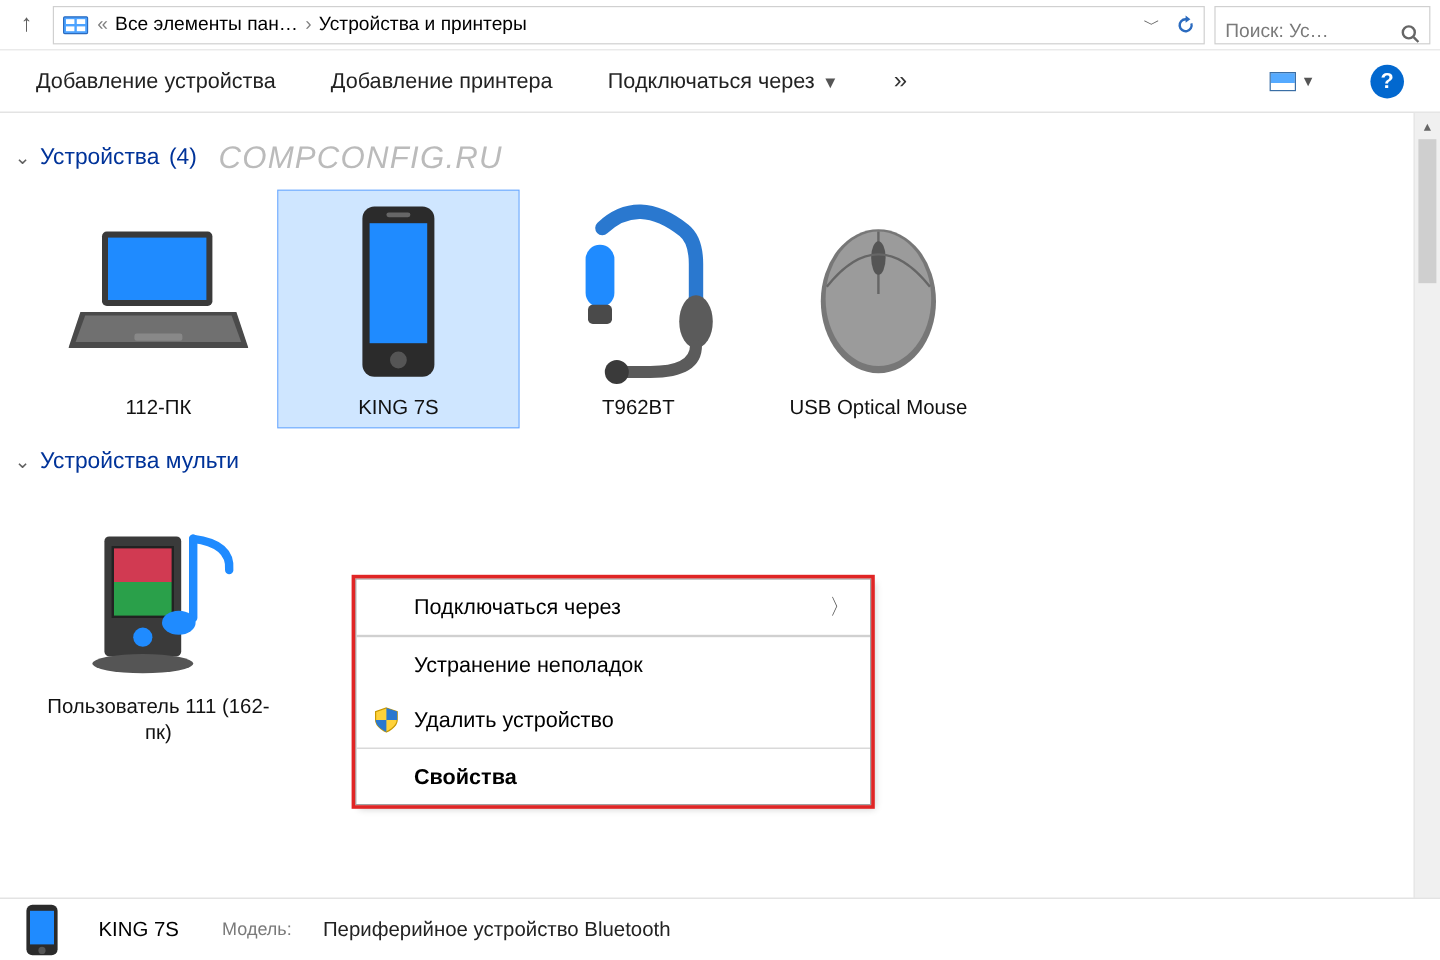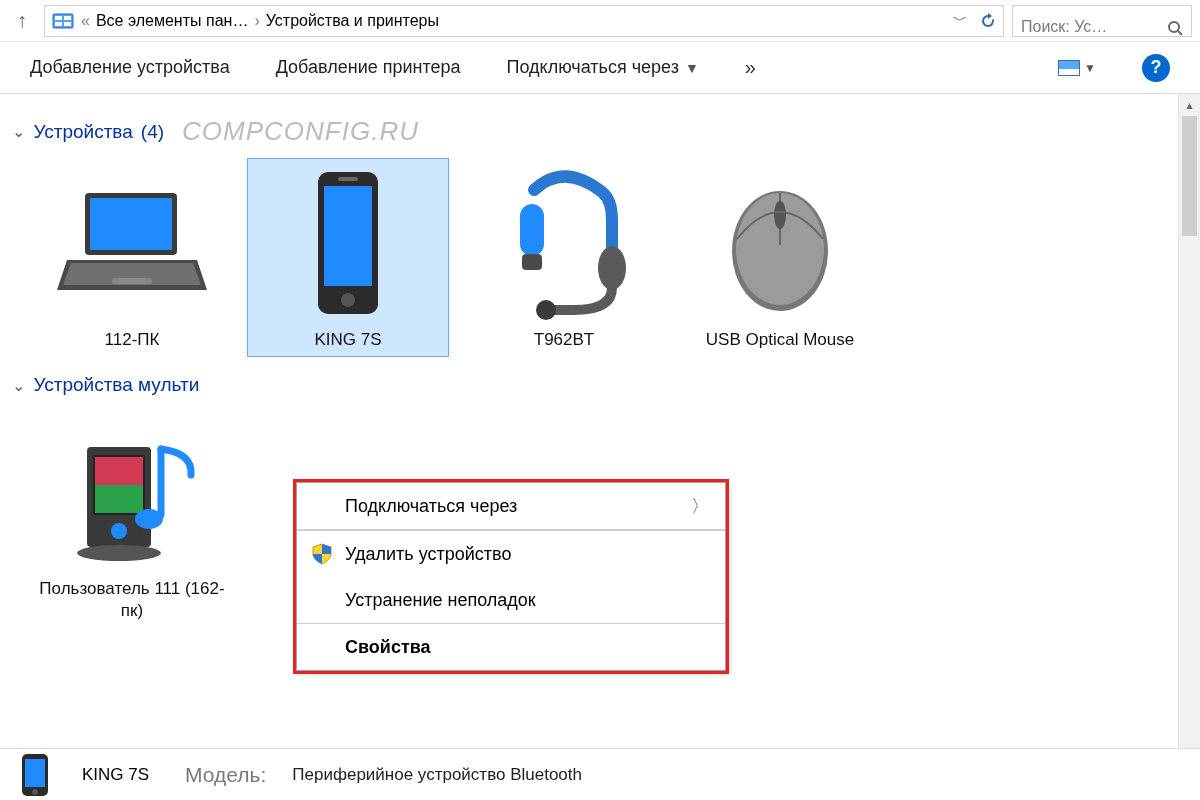--- a/index.html
+++ b/index.html
@@ -45,21 +45,21 @@
     .thumb-icon { width:22px; height:16px; border:1px solid #3a6ea5; background:linear-gradient(#55aaff 60%,#fff 60%); }
     
     .content { position:relative; padding: 12px 12px 0 12px; height: calc(100% - 42px - 52px - 52px); overflow:hidden; }
     .scrollbar { position:absolute; right:0; top:94px; width:22px; bottom:52px; background:#f0f0f0; border-left:1px solid #e5e5e5; }
     .scrollbar .up, .scrollbar .down { height:22px; display:flex; align-items:center; justify-content:center; color:#666; font-size:12px; }
     .scrollbar .thumb { position:absolute; left:3px; right:3px; top:22px; height:120px; background:#cfcfcf; }
     .group-header { display:flex; align-items:center; gap:8px; color:#003399; font-size:19px; margin:10px 0 12px 0; }
     .group-header .chev { color:#606060; font-size:16px; }
     .group-header .count { color:#003399; }
     .watermark { font-size:26px; color:#bbb; letter-spacing:1px; font-weight:300; }
-    .devices-row { display:flex; gap:16px; padding-left:20px; }
+    .devices-row { display:flex; gap:0; padding-left:20px; }
     .device { width:200px; display:flex; flex-direction:column; align-items:center; text-align:center; padding:6px; }
     .device.selected { outline:1px solid #6aa9ff; background:#cfe6ff; }
     .device .icon-box { width:160px; height:160px; display:flex; align-items:center; justify-content:center; }
     .device .label { font-size:17px; color:#111; margin-top:4px; line-height:1.25; }
     
     .context-menu {
       position:absolute; left:296px; top:388px; width:430px;
       background:#fff; border:1px solid #a0a0a0; box-shadow:3px 3px 6px rgba(0,0,0,.2);
       outline:3px solid #e02525; outline-offset:0px;
       font-size:18px;
@@ -68,21 +68,21 @@
     .ctx-item.bold { font-weight:600; }
     .ctx-item .arrow { margin-left:auto; color:#555; }
     .ctx-item .shield {
       position:absolute; left:14px; width:22px; height:22px;
     }
     .ctx-sep { border-top:1px solid #d0d0d0; margin:0; }
     
     .status-bar { position:absolute; left:0; right:0; bottom:0; height:52px; border-top:1px solid #dcdcdc; display:flex; align-items:center; padding:0 18px; gap:20px; }
     .status-bar .mini-icon { width:44px; height:44px; }
     .status-bar .name { font-size:17px; color:#000; }
-    .status-bar .field-label { color:#7a7a7a; font-size:21px; margin-left:16px;text-align:center; }
+    .status-bar .field-label { color:#7a7a7a; font-size:15px; margin-left:16px;text-align:center; }
     .status-bar .field-val { font-size:17px; color:#222; margin-left:6px; }
     
     svg { display:block; }
   </style>
 </head>
 <body>
 
 <div class="address-bar">
   <div class="nav-arrow">↑</div>
   <div class="addr-left">
@@ -228,32 +228,32 @@
   </div>
 
   <div class="context-menu">
     <div class="ctx-item">
       <span>Подключаться через</span>
       <span class="arrow">〉</span>
     </div>
     <div class="ctx-sep"></div>
     <div class="ctx-sep"></div>
     <div class="ctx-item">
+      <span>Устранение неполадок</span>
+    </div>
+    <div class="ctx-item">
       <span class="shield">
         <svg width="22" height="22" viewBox="0 0 22 22">
             <path d="M11 1 L20 4 V11 C20 17 11 21 11 21 C11 21 2 17 2 11 V4 Z" fill="#ffd23a" stroke="#c79800"></path>
             <path d="M11 1 L20 4 V11 L11 11 Z" fill="#2a78cf"></path>
             <path d="M11 11 L2 11 V4 L11 1 Z" fill="#2aa04a" opacity="0"></path>
             <path d="M11 11 L11 21 C11 21 2 17 2 11 Z" fill="#2a78cf"></path>
           </svg>
       </span>
       <span>Удалить устройство</span>
-    </div>
-    <div class="ctx-item">
-      <span>Устранение неполадок</span>
     </div>
     <div class="ctx-sep"></div>
     <div class="ctx-item bold">
       <span>Свойства</span>
     </div>
   </div>
 
 </div>
 
 <div class="status-bar">

